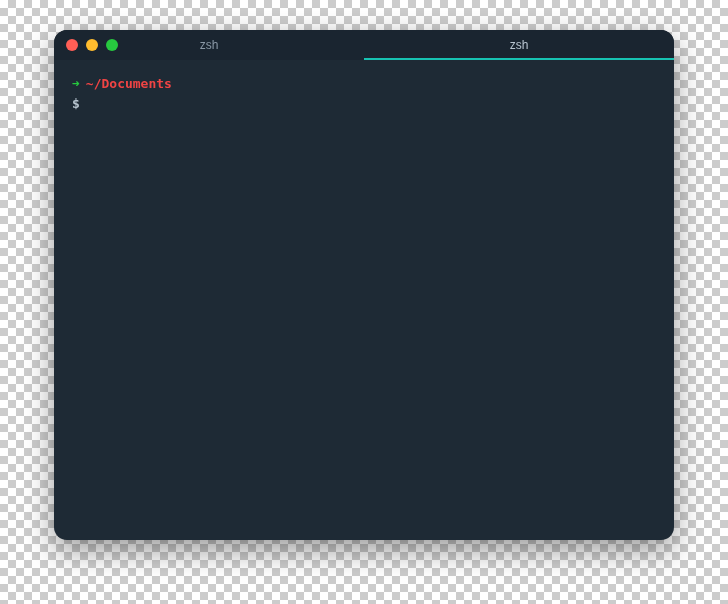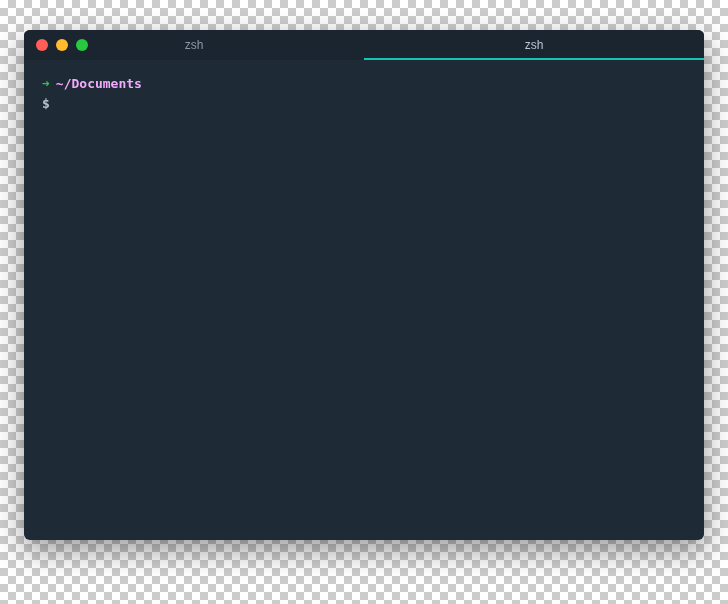--- a/index.html
+++ b/index.html
@@ -18,24 +18,24 @@
       background-size: 16px 16px;
       background-position: 0 0, 0 8px, 8px -8px, -8px 0px;
       background-color: #fff;
       display: flex;
       align-items: flex-start;
       justify-content: center;
       padding-top: 30px;
       font-family: "SF Mono", "Menlo", "Monaco", "Consolas", monospace;
     }
     .terminal-window {
-      width: 680px;
+      width: 620px;
       height: 510px;
       background: #1e2a35;
-      border-radius: 6px;
+      border-radius: 13px;
       box-shadow: 0 10px 30px rgba(0,0,0,0.4);
       overflow: hidden;
       display: flex;
       flex-direction: column;
     }
     .title-bar {
       height: 30px;
       background: #1a2530;
       display: flex;
       align-items: center;
@@ -135,19 +135,19 @@
         <span>zsh</span>
       </div>
       <div class="tab active">
         <span>zsh</span>
       </div>
     </div>
   </div>
   <div class="terminal-body">
     <div class="prompt-line">
       <span class="arrow" style="color:#27c93f">➜</span>
-      <span class="path" style="color:#f0abfc">~/Documents</span>
+      <span class="path" style="color:#ef4444">~/Documents</span>
     </div>
     <div class="cmd-line">
       <span class="prompt-symbol">$</span>
     </div>
   </div>
 </div>
 
 </body></html>

